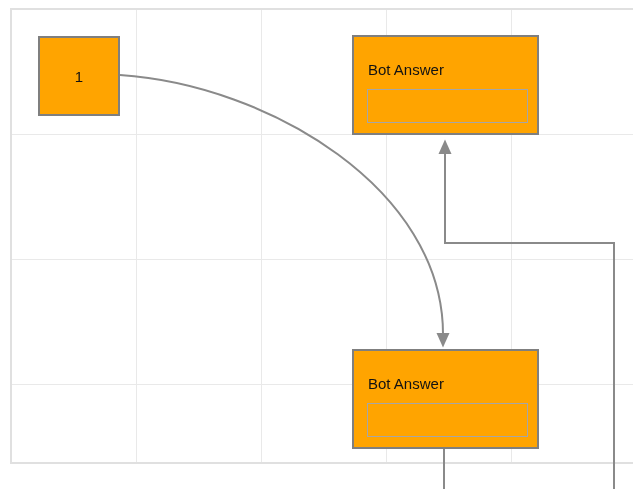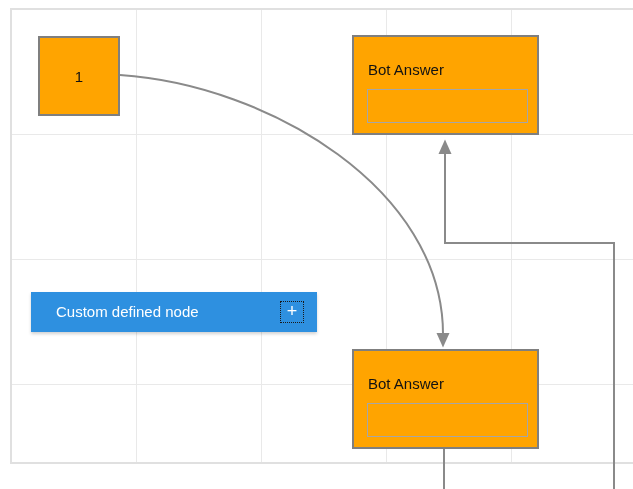--- a/index.html
+++ b/index.html
@@ -109,20 +109,14 @@
   <div class="node answer top">
     <div class="answer-title">Bot Answer</div>
     <div class="answer-field"></div>
   </div>
 
   <div class="node answer bottom">
     <div class="answer-title">Bot Answer</div>
     <div class="answer-field"></div>
   </div>
 
-  <div class="node custom">
-    <span class="custom-label">Custom defined node</span>
-    <span class="plus-box">
-      <span class="plus">+</span>
-    </span>
-  </div>
 
 </div>
 
 </body></html>

